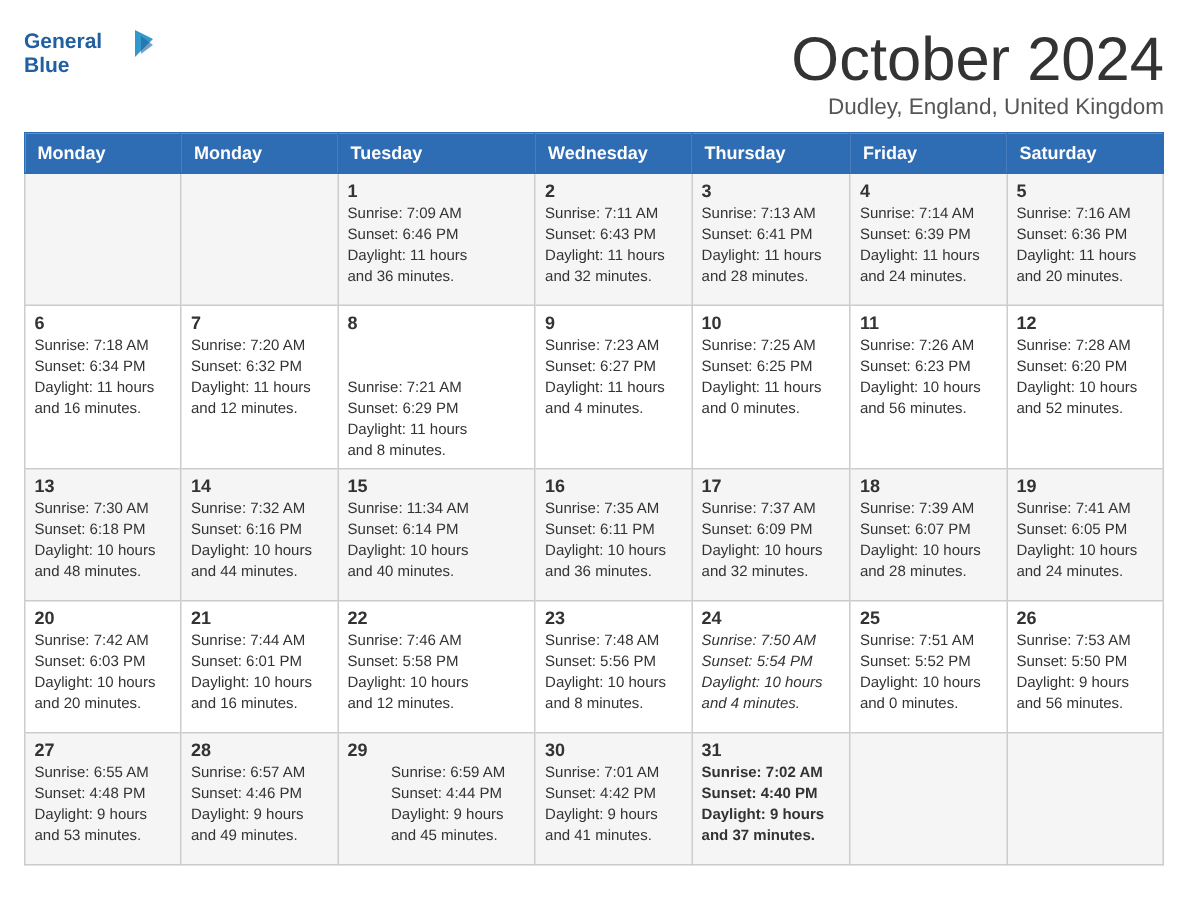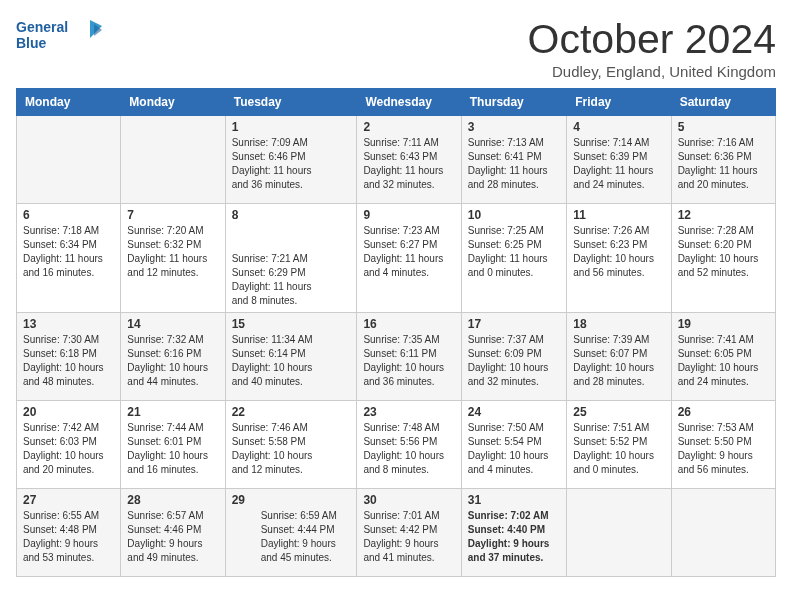--- a/index.html
+++ b/index.html
@@ -274,21 +274,21 @@
         </td>
         <td>
           <span class="day-number">23</span>
           <div class="day-info" style="white-space: pre-line;">Sunrise: 7:48 AM
 Sunset: 5:56 PM
 Daylight: 10 hours
 and 8 minutes.</div>
         </td>
         <td>
           <span class="day-number">24</span>
-          <div class="day-info" style="white-space: pre-line;">Sunrise: 7:50 AM
+          <div class="day-info" style="white-space: pre-line; font-style: italic;">Sunrise: 7:50 AM
 Sunset: 5:54 PM
 Daylight: 10 hours
 and 4 minutes.</div>
         </td>
         <td>
           <span class="day-number">25</span>
           <div class="day-info" style="white-space: pre-line;">Sunrise: 7:51 AM
 Sunset: 5:52 PM
 Daylight: 10 hours
 and 0 minutes.</div>

